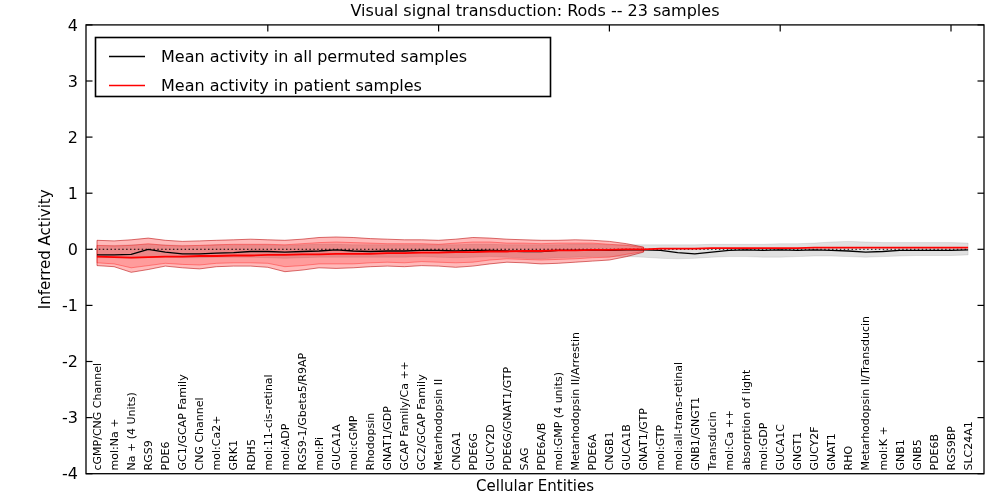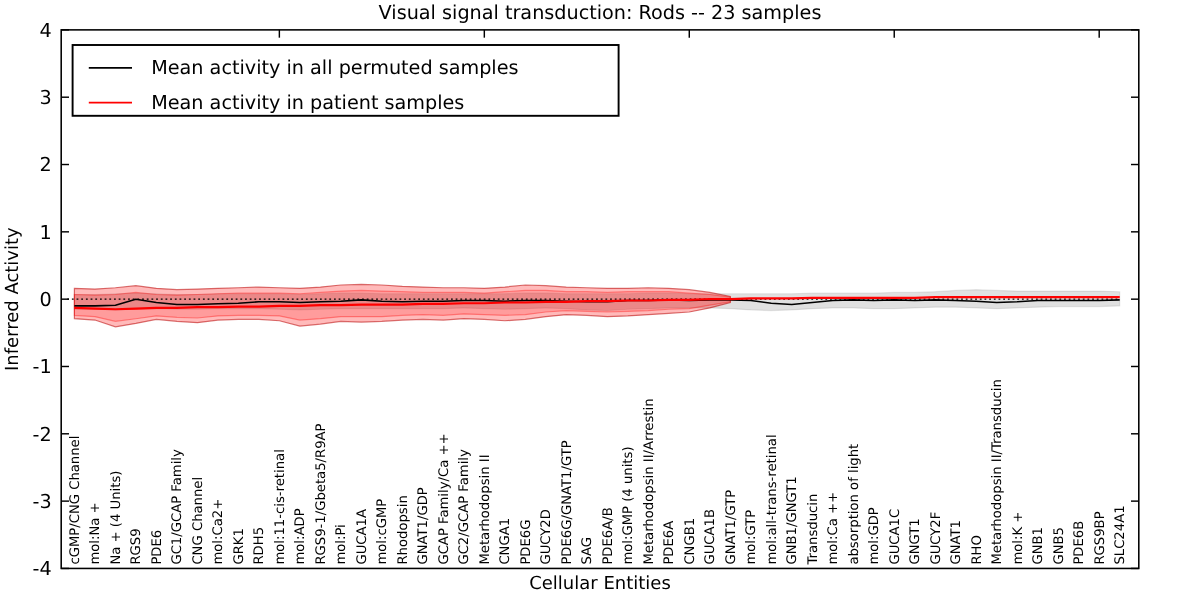--- a/index.html
+++ b/index.html
@@ -1,16 +1,16 @@
 <!DOCTYPE html>
 <html><head>
 <meta charset="utf-8">
 <style>
   html,body{margin:0;padding:0;background:#ffffff;}
-  .fig{position:relative;width:900px;height:500px;background:#ffffff;font-family:"DejaVu Sans",sans-serif;}
+  .fig{position:relative;width:900px;height:500px;background:#ffffff;font-family:"DejaVu Sans",sans-serif;padding-left:35px;}
   svg text{fill:#000000;font-family:"DejaVu Sans",sans-serif;}
   .title{font-size:16px;}
   .axlabel{font-size:15px;}
   .legend-text{font-size:16px;}
   .ytick{font-size:16px;}
   .xtick{font-size:11px;}
 </style>
 </head>
 <body>
 

